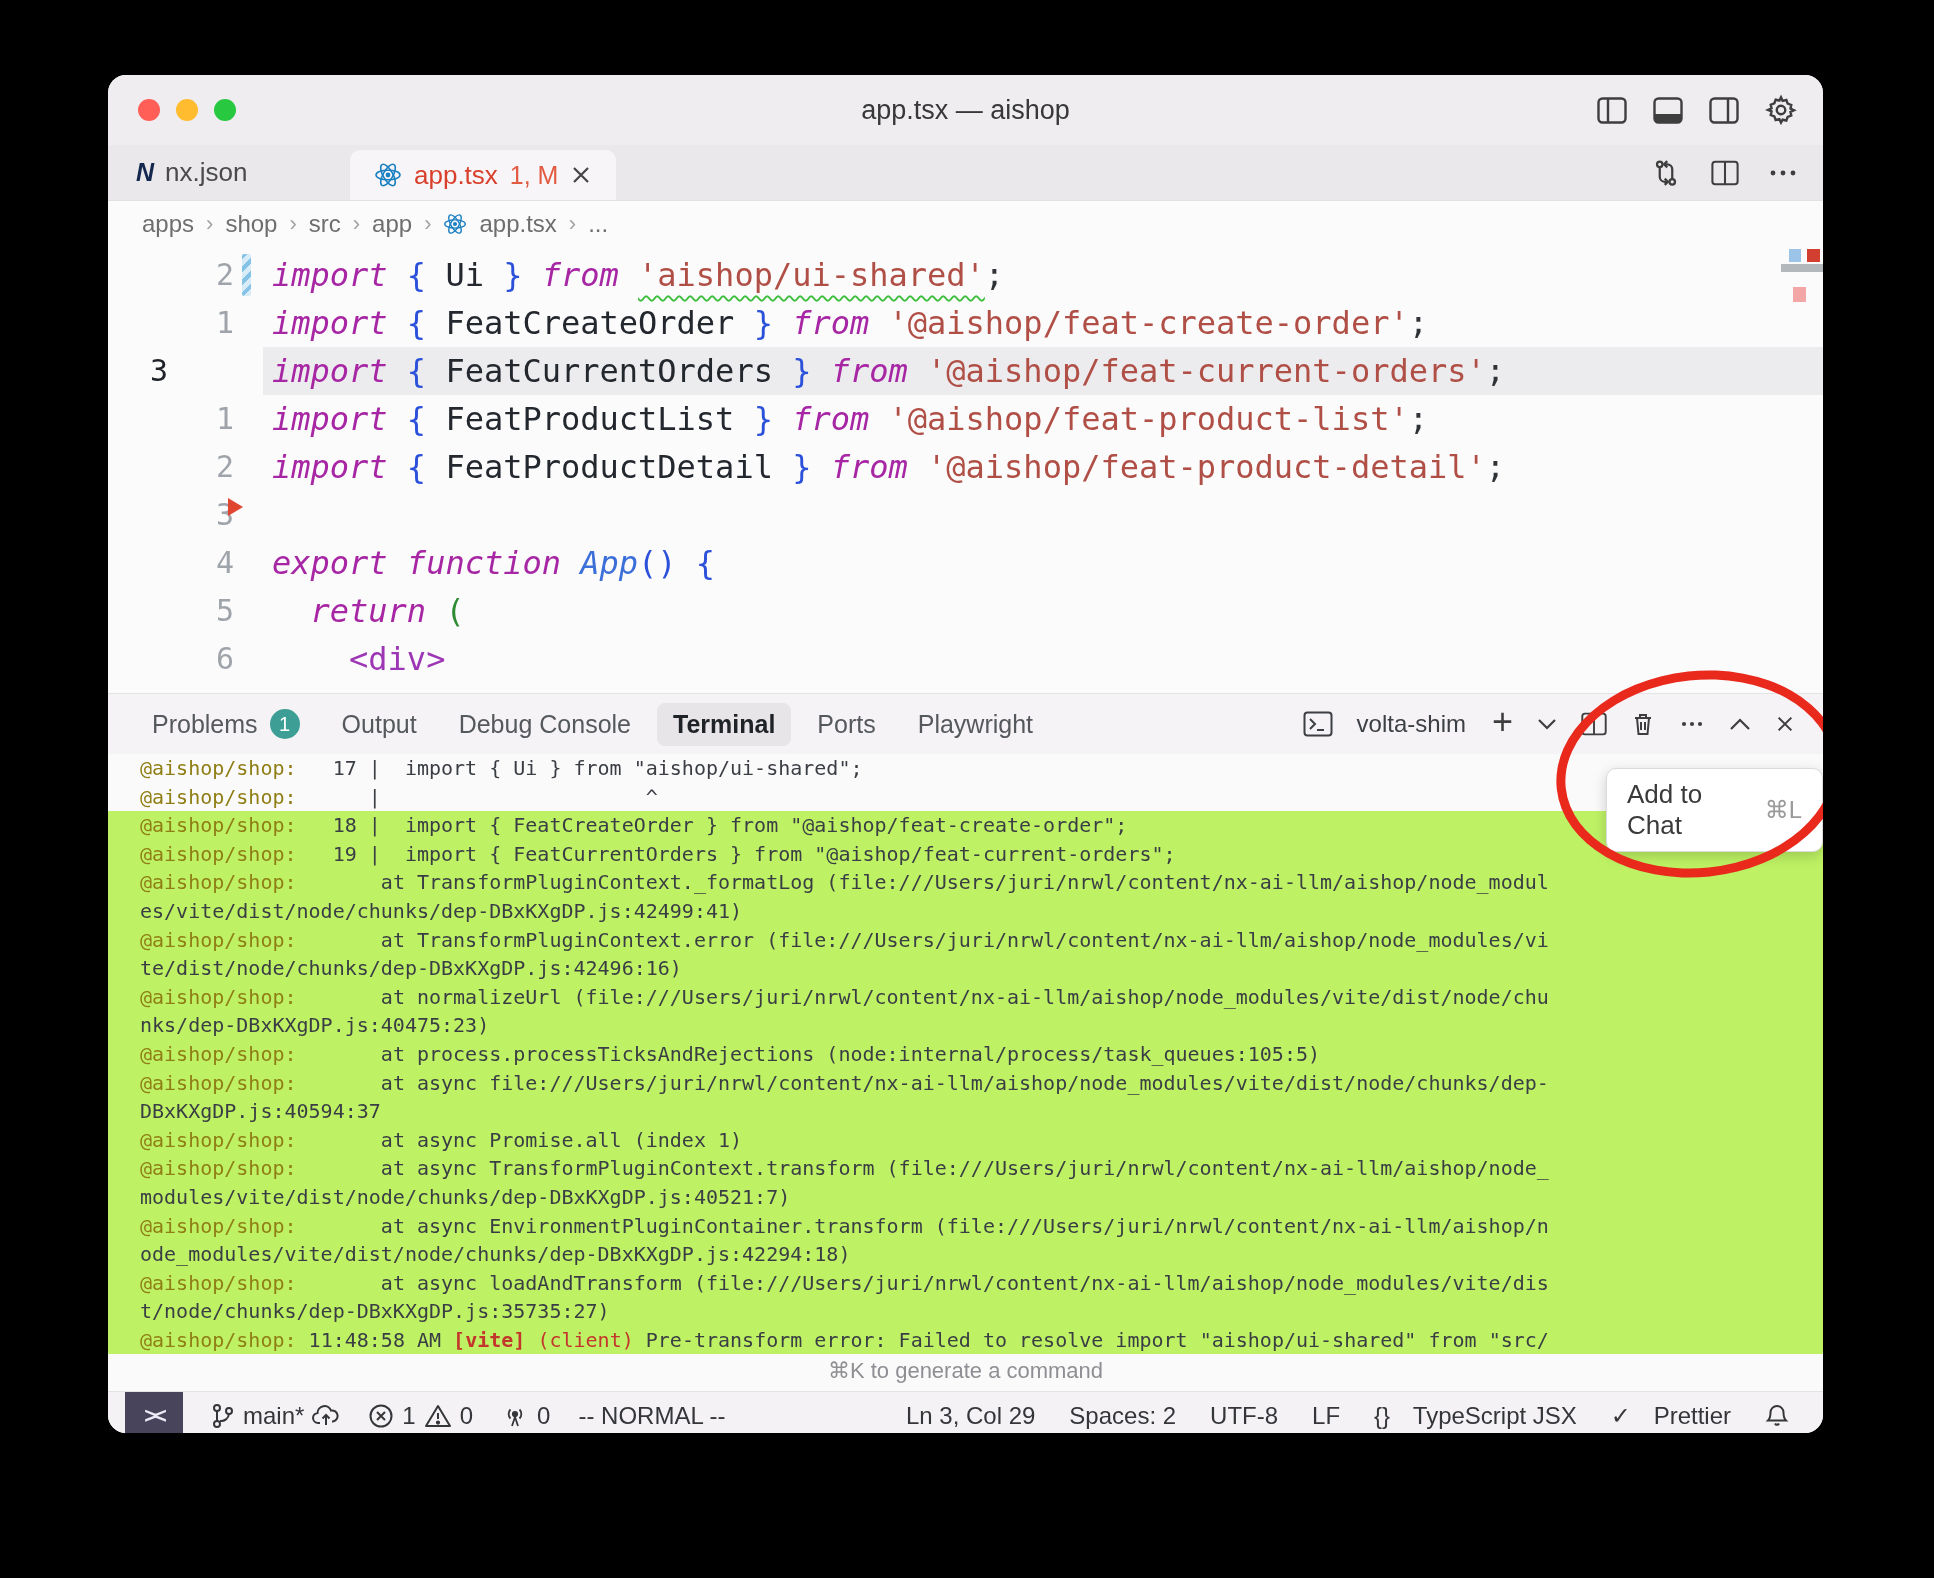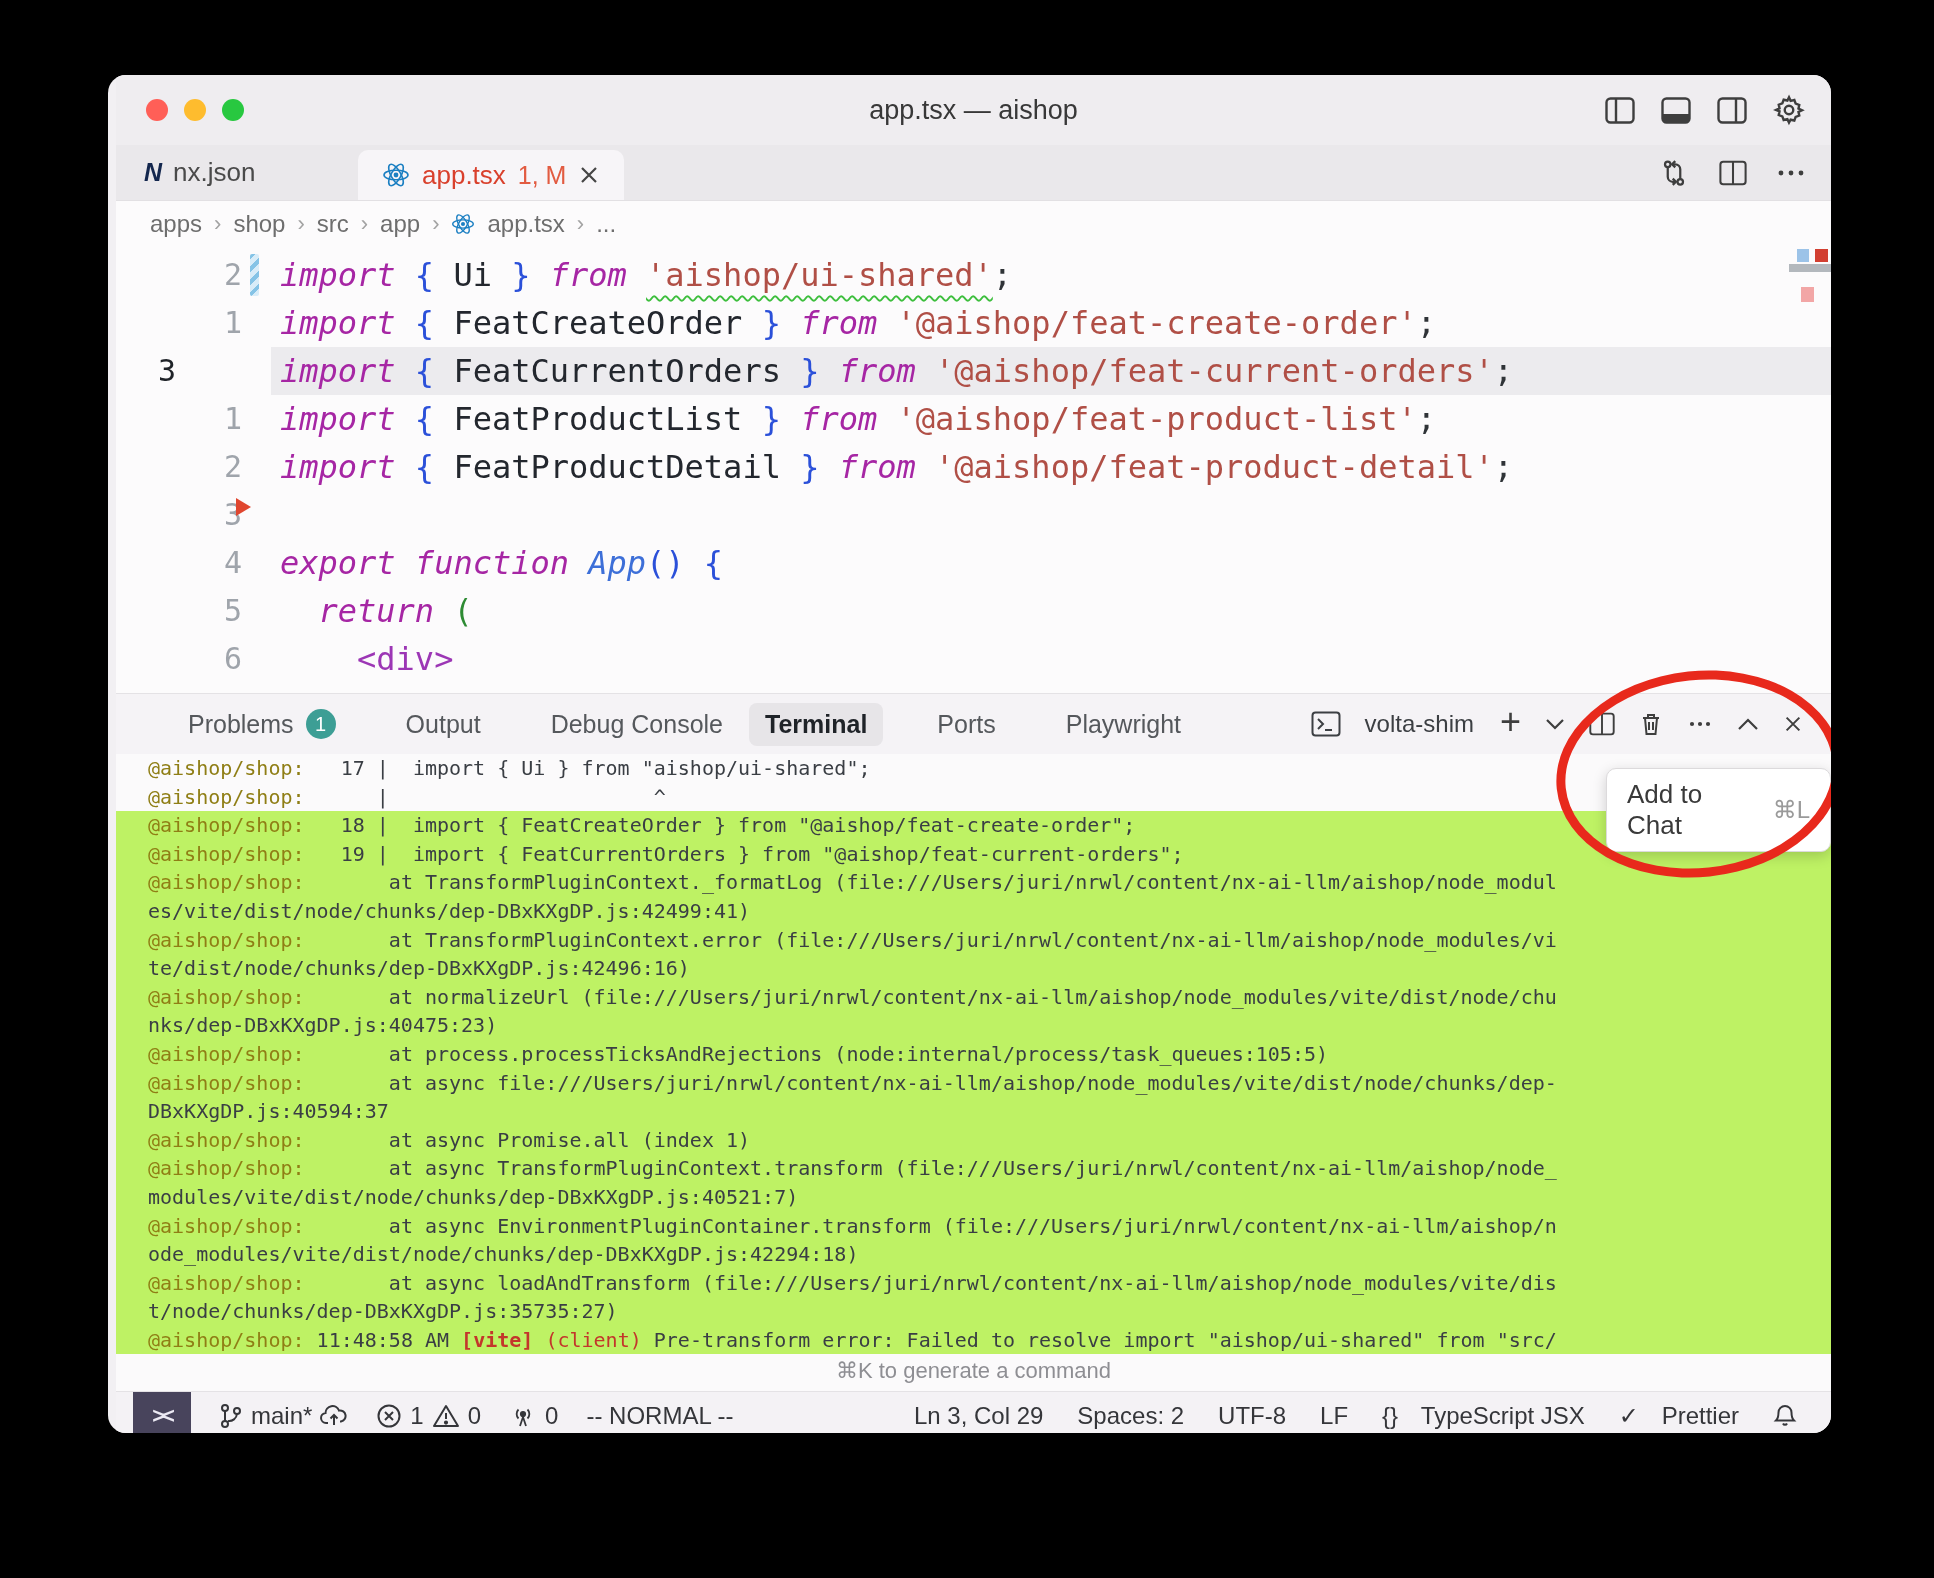--- a/index.html
+++ b/index.html
@@ -1,16 +1,16 @@
 <!DOCTYPE html>
 <html><head>
 <meta charset="utf-8">
 <style>
   html,body{margin:0;padding:0;background:#000;width:1934px;height:1578px;font-family:"Liberation Sans",sans-serif;}
-  .win{position:absolute;left:108px;top:75px;width:1715px;height:1358px;background:#F2F0F3;border-radius:18px;overflow:hidden;display:flex;flex-direction:column;padding-left:8px;}
+  .win{position:absolute;left:108px;top:75px;width:1715px;height:1358px;background:#F2F0F3;border-radius:18px;overflow:hidden;display:flex;flex-direction:column;}
 
   
   .titlebar{height:70px;background:#EFEDF0;display:flex;align-items:center;position:relative;flex:none;}
   .lights{display:flex;gap:16px;padding-left:30px;}
   .light{width:22px;height:22px;border-radius:50%;}
   .l-red{background:#FF5F57;}.l-yellow{background:#FEBC2E;}.l-green{background:#28C840;}
   .wtitle{position:absolute;left:0;right:0;text-align:center;font-size:27px;color:#383838;font-weight:500;}
   .tb-icons{position:absolute;right:26px;top:0;height:100%;display:flex;align-items:center;gap:26px;}
   .ic{display:inline-flex;align-items:center;justify-content:center;}
   .ic svg{display:block;}
@@ -50,21 +50,21 @@
   .sp{color:#2F3337;}
   .rm{position:absolute;}
   .rm-blue{right:22px;top:2px;width:12px;height:13px;background:#9CC3E8;}
   .rm-red{right:3px;top:2px;width:13px;height:13px;background:#D23F31;}
   .rm-gray{right:0;top:17px;width:42px;height:8px;background:#B3B8BD;}
   .rm-pink{right:17px;top:40px;width:13px;height:15px;background:#F2A6A6;}
 
   
   .panelbar{height:60px;background:#F5F3F6;border-top:1px solid #E4E2E5;display:flex;align-items:center;position:relative;flex:none;}
   .ptabs{display:flex;align-items:center;gap:42px;padding-left:44px;font-size:25px;color:#55585C;}
-  .ptab{display:flex;align-items:center;gap:12px;cursor:default;margin-left:28px;}
+  .ptab{display:flex;align-items:center;gap:12px;cursor:default;}
   .ptab.active .plabel{color:#1F2328;font-weight:600;}
   .ptab.active{background:#E7E5E8;border-radius:8px;padding:7px 16px;margin:0 -16px;}
   .pbadge{background:#3D9E95;color:#fff;font-size:20px;min-width:30px;height:30px;border-radius:15px;display:inline-flex;align-items:center;justify-content:center;}
   .panel-right{position:absolute;right:28px;top:0;height:100%;display:flex;align-items:center;gap:24px;color:#3C3F43;}
   .shell-name{font-size:24px;color:#3C3F43;margin-right:2px;}
   .pr-plus{font-size:36px;color:#3E3E3E;line-height:1;margin-top:-4px;}
 
   
   .terminal{height:602px;background:#FBFAFB;font-family:"DejaVu Sans Mono",monospace;font-size:20px;overflow:hidden;flex:none;}
   .tl{height:28.6px;line-height:28.6px;white-space:pre;padding-left:32px;color:#3A3E44;}

